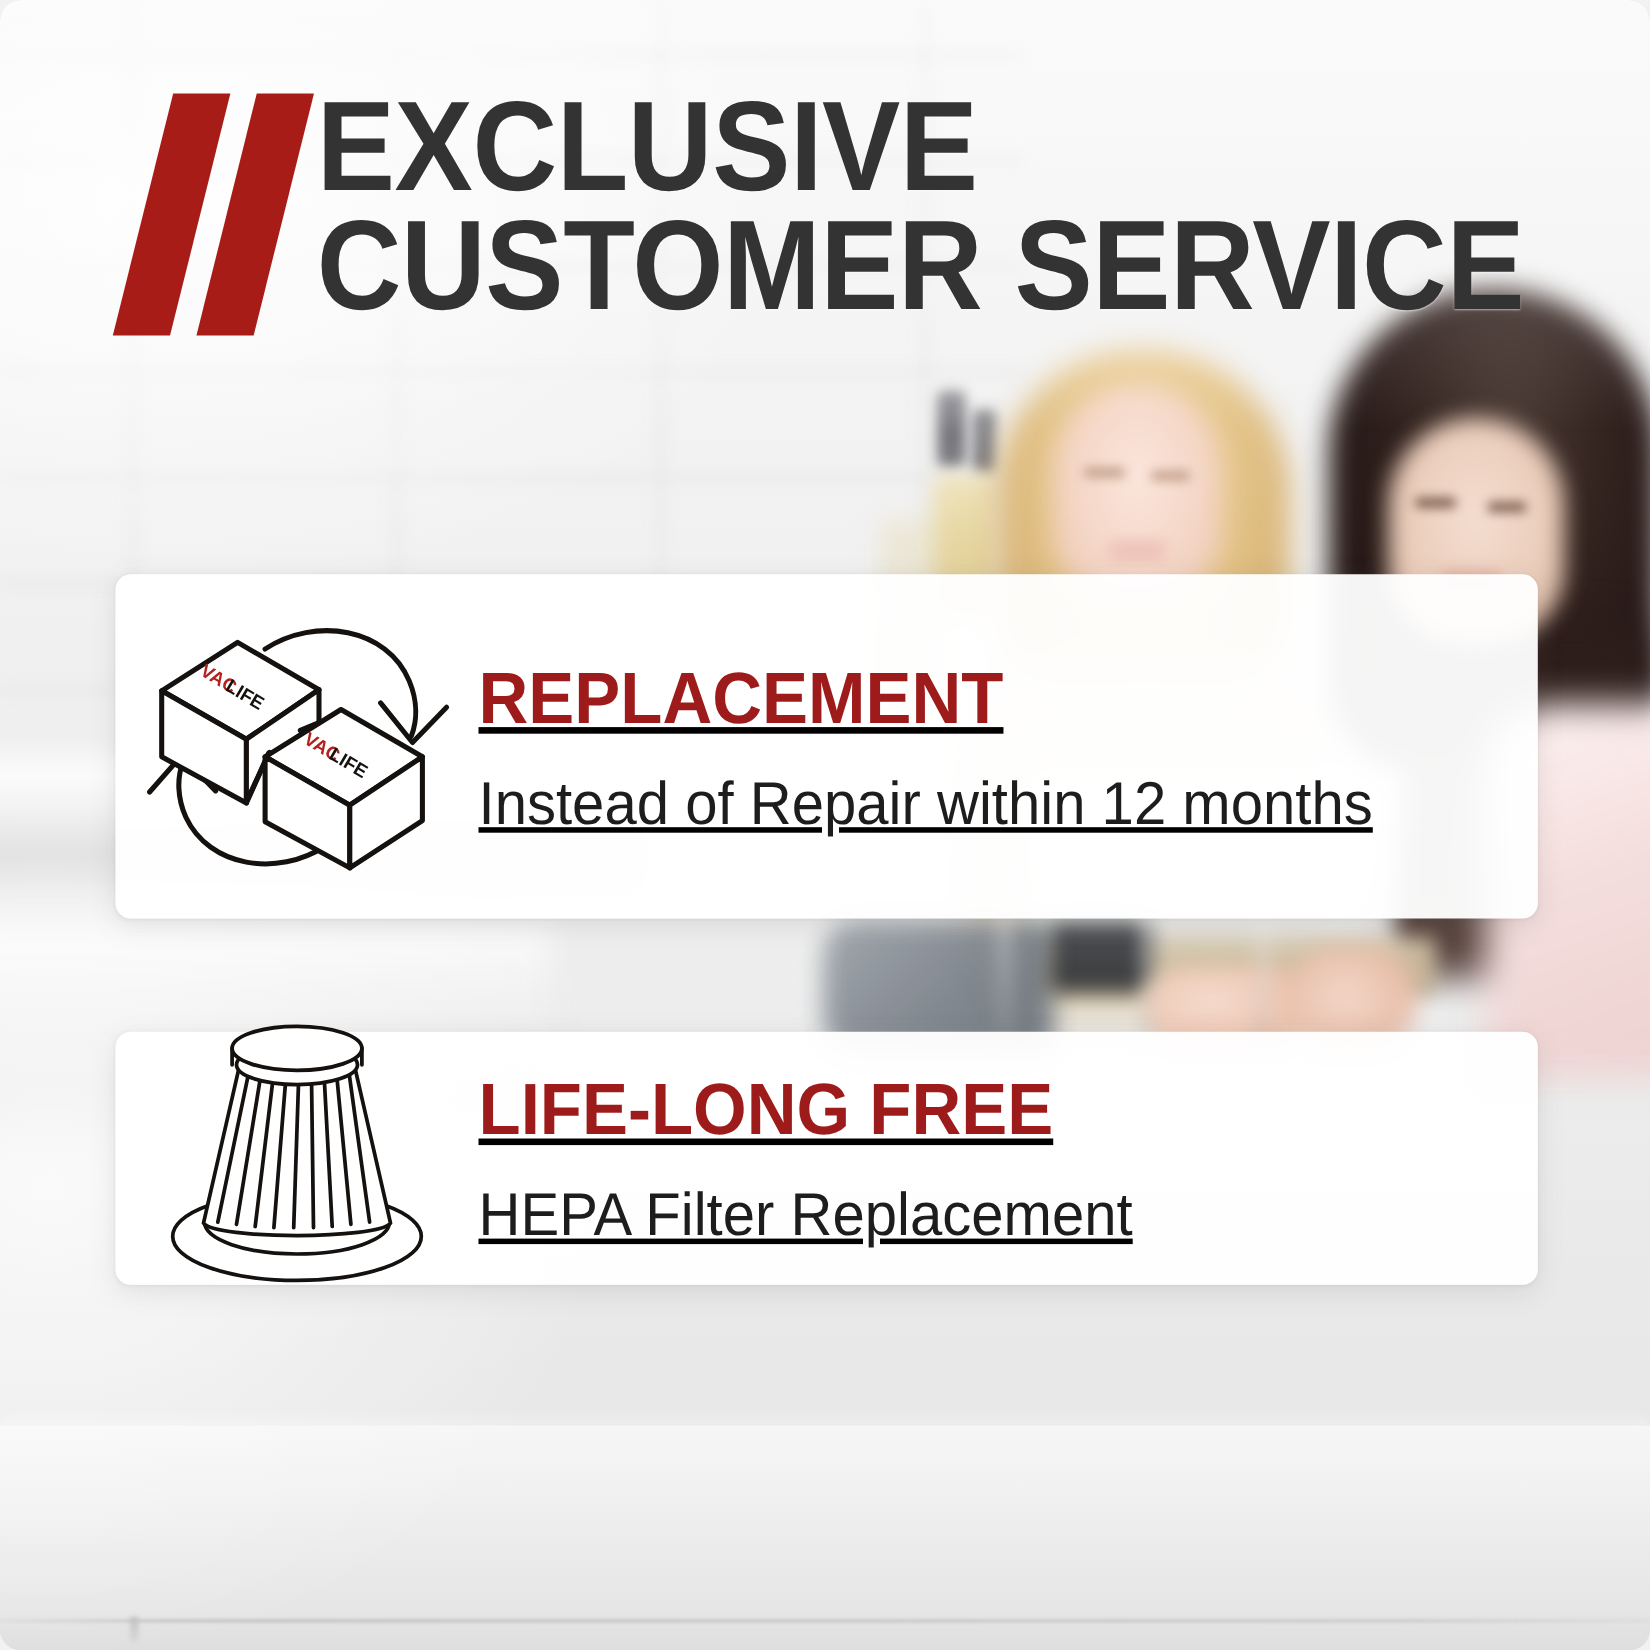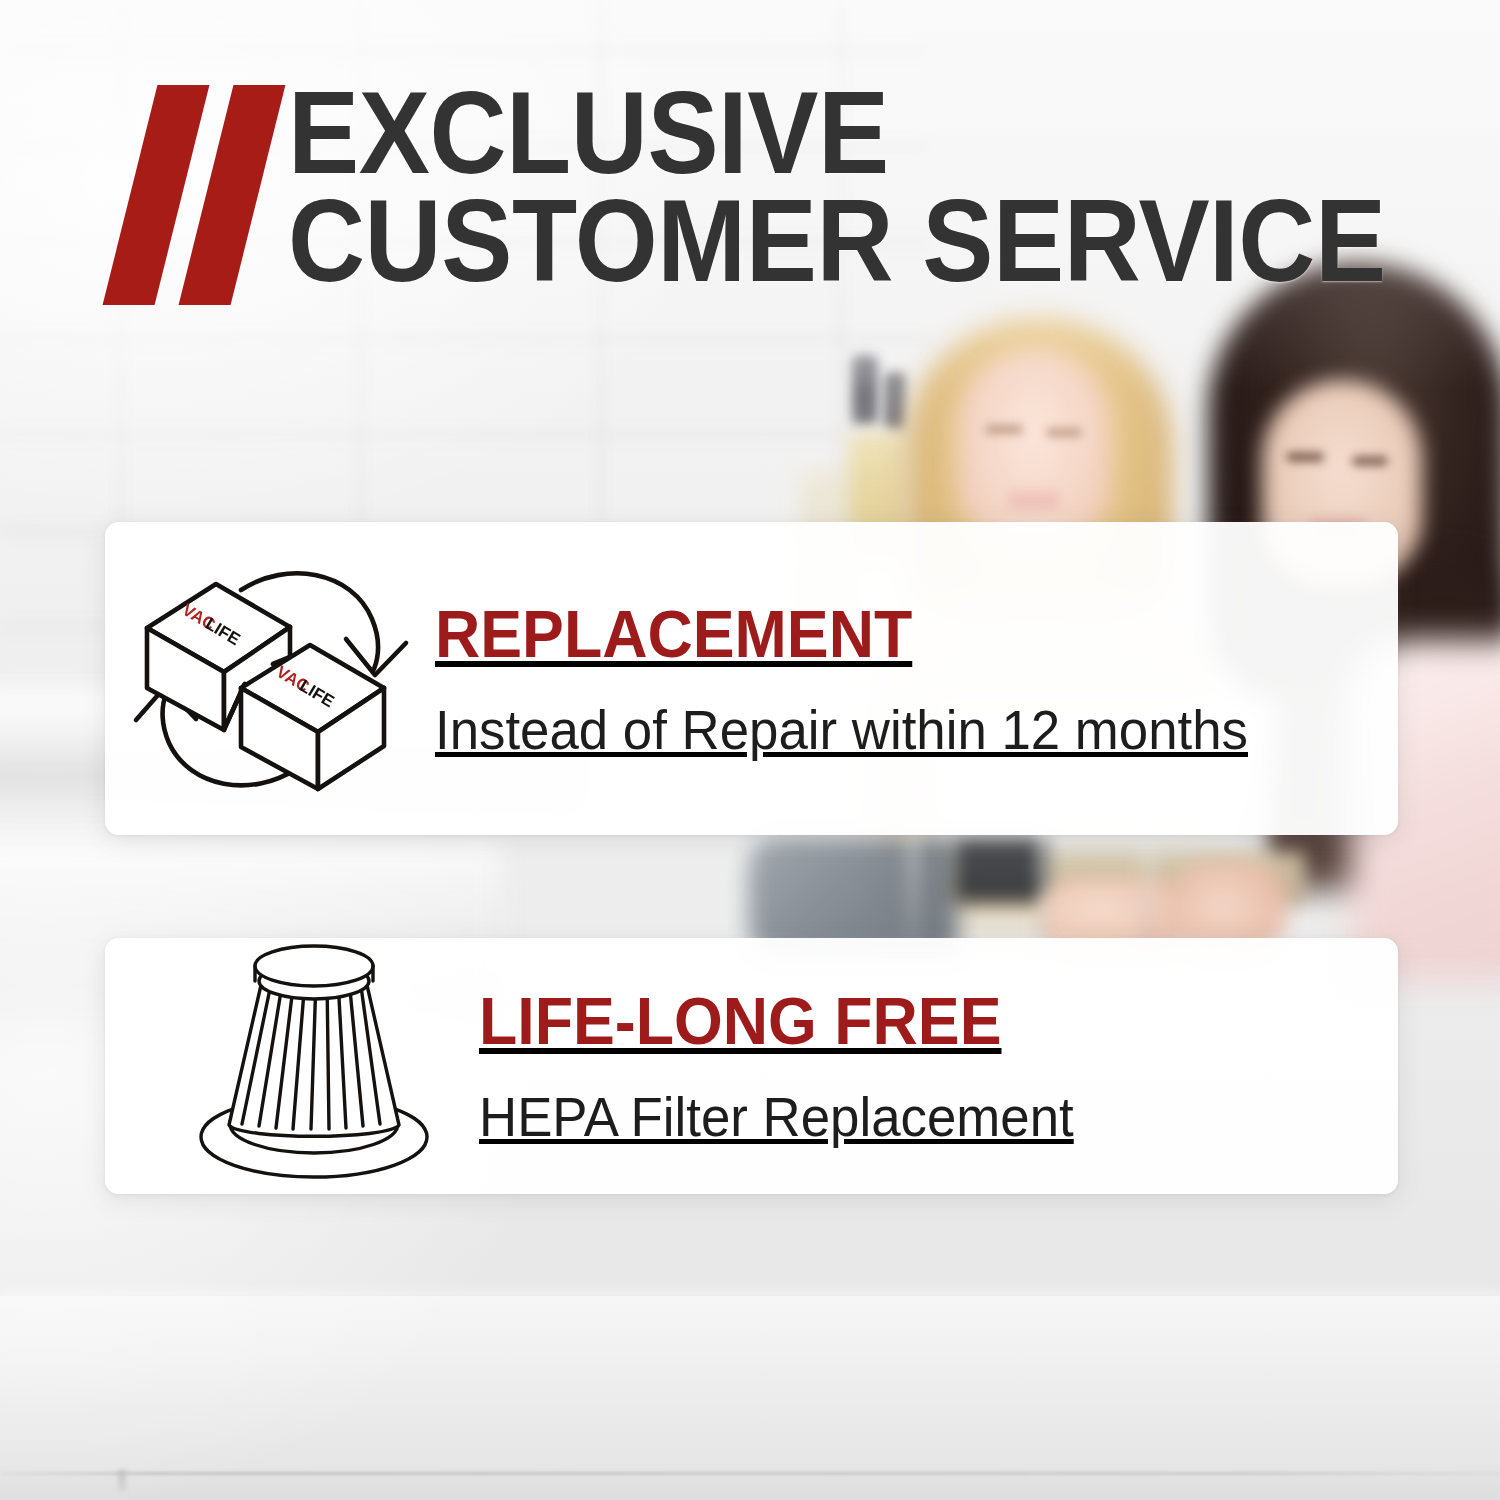--- a/index.html
+++ b/index.html
@@ -10,20 +10,21 @@
     font-family:"Liberation Sans", sans-serif;
     background:#f2f2f2;
   }
 
   
   #stage {
     position:relative;
     width:1500px; height:1500px;
     overflow:hidden;
     background:#f0abfc;
+    border-radius:19px;
   }
 
   
   .bg-layer { position:absolute; inset:0; overflow:hidden; }
 
   
   .bg-wall {
     position:absolute; inset:0;
     background:
       linear-gradient(180deg,#f7f7f7 0%,#f3f3f3 22%,#efefef 46%,#ededed 62%,#e9e9e9 78%,#e6e6e6 100%);
@@ -276,21 +277,21 @@
   
   .card {
     position:absolute;
     background:rgba(255,255,255,0.955);
     border-radius:14px;
     box-shadow:0 6px 24px rgba(90,90,90,0.13), 0 1px 4px rgba(90,90,90,0.09);
     display:flex;
     align-items:center;
   }
   #card-replacement { left:105px; top:522px; width:1293px; height:313px; }
-  #card-filter      { left:105px; top:938px; width:1293px; height:256px;padding-left:44px; }
+  #card-filter      { left:105px; top:938px; width:1293px; height:230px; }
 
   .card-icon {
     flex:0 0 auto;
     width:330px;
     display:flex; align-items:center; justify-content:center;
   }
   .card-text { flex:1 1 auto; padding-right:40px;text-decoration:underline; }
 
   .card-title {
     font-family:"Liberation Sans Narrow","Liberation Sans", sans-serif;

